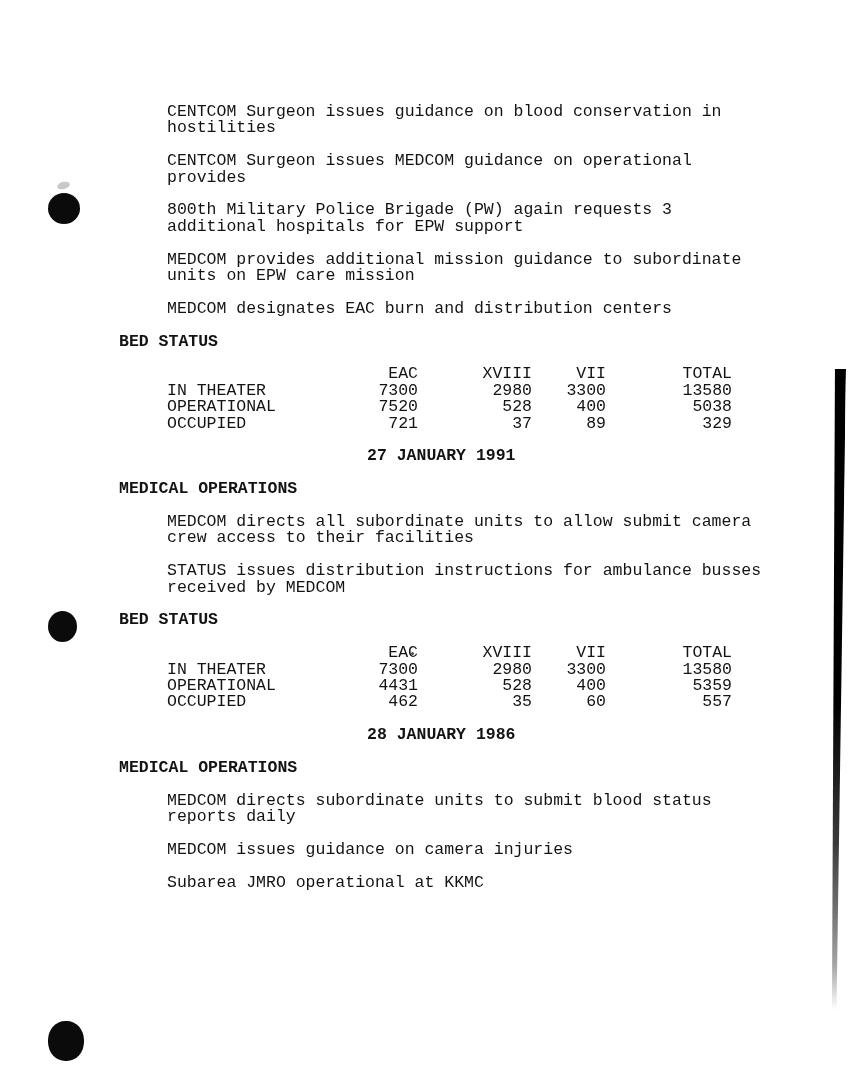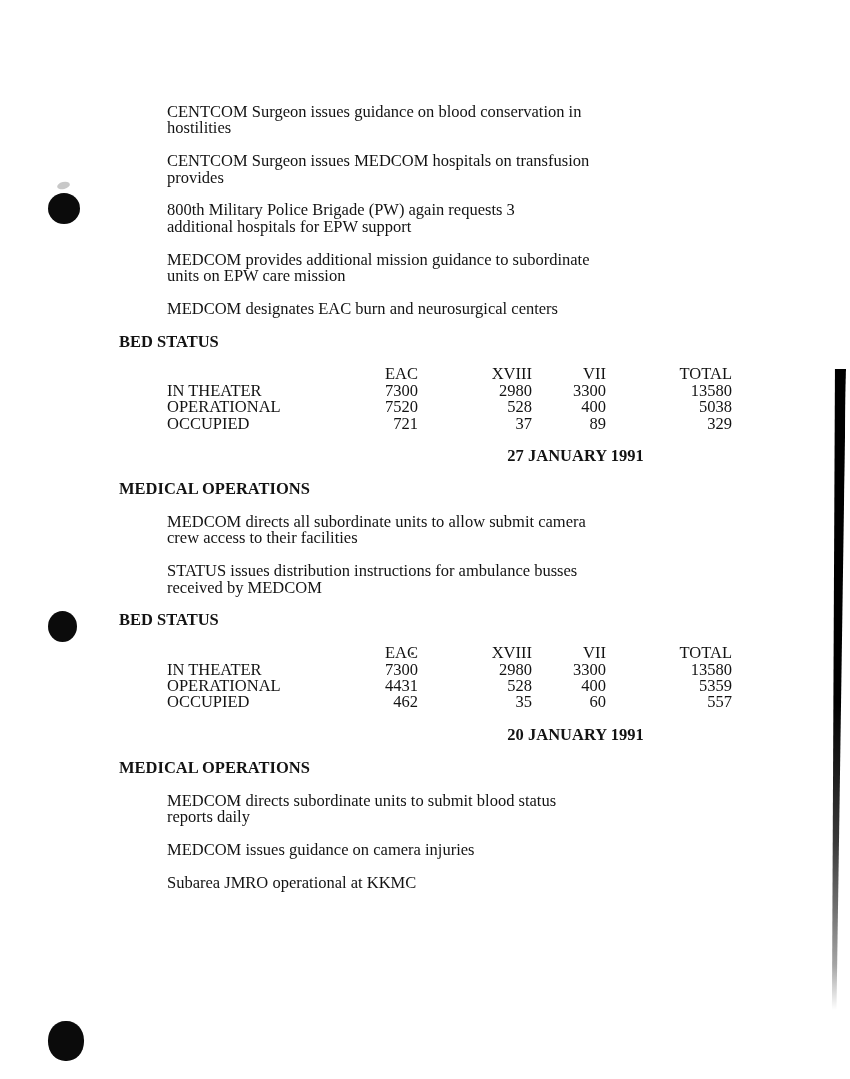--- a/index.html
+++ b/index.html
@@ -5,39 +5,39 @@
 <style>
   * { box-sizing: border-box; }
   html, body { margin: 0; padding: 0; background: #ffffff; }
 
   .page {
     position: relative;
     width: 850px;
     height: 1079px;
     background: #ffffff;
     overflow: hidden;
-    font-family: Liberation Serif, serif;
+    font-family: Liberation Mono, monospace;
   }
 
   
   .doc {
     position: absolute;
     left: 119px;
     top: 104px;
     width: 665px;
     font-size: 16.5px;
     line-height: 16.4px;
     color: #131313;
     white-space: nowrap;
   }
   .doc > * + * { margin-top: 16.4px; }   
 
   .para { padding-left: 48px; }
   .heading { font-weight: bold; }
-  .dateline { font-weight: bold; padding-left: 248px; text-align: center; }
+  .dateline { font-weight: bold; padding-left: 248px; }
 
   
   .btable .trow { position: relative; height: 16.4px; }
   .tlabel { position: absolute; left: 48px; top: 0; }
   .tnum   { position: absolute; top: 0; width: 130px; text-align: right; }
   .c0 { left: 169px; }
   .c1 { left: 283px; }
   .c2 { left: 357px; }
   .c3 { left: 483px; }
 
@@ -80,36 +80,36 @@
   <div class="scan-bar"></div>
 
   <main class="doc">
 
     <div class="para">
       <div>CENTCOM Surgeon issues guidance on blood conservation in</div>
       <div>hostilities</div>
     </div>
 
     <div class="para">
-      <div>CENTCOM Surgeon issues MEDCOM hospitals on transfusion</div>
+      <div>CENTCOM Surgeon issues MEDCOM guidance on operational</div>
       <div>provides</div>
     </div>
 
     <div class="para">
       <div>800th Military Police Brigade (PW) again requests 3</div>
       <div>additional hospitals for EPW support</div>
     </div>
 
     <div class="para">
       <div>MEDCOM provides additional mission guidance to subordinate</div>
       <div>units on EPW care mission</div>
     </div>
 
     <div class="para">
-      <div>MEDCOM designates EAC burn and neurosurgical centers</div>
+      <div>MEDCOM designates EAC burn and distribution centers</div>
     </div>
 
     <div class="heading">BED STATUS</div>
 
     <div class="btable">
       <div class="trow">
         <span class="tnum c0">EAC</span>
         <span class="tnum c1">XVIII</span>
         <span class="tnum c2">VII</span>
         <span class="tnum c3">TOTAL</span>
@@ -177,21 +177,21 @@
       </div>
       <div class="trow">
         <span class="tlabel">OCCUPIED</span>
         <span class="tnum c0">462</span>
         <span class="tnum c1">35</span>
         <span class="tnum c2">60</span>
         <span class="tnum c3">557</span>
       </div>
     </div>
 
-    <div class="dateline">20 JANUARY 1991</div>
+    <div class="dateline">28 JANUARY 1986</div>
 
     <div class="heading">MEDICAL OPERATIONS</div>
 
     <div class="para">
       <div>MEDCOM directs subordinate units to submit blood status</div>
       <div>reports daily</div>
     </div>
 
     <div class="para">
       <div>MEDCOM issues guidance on camera injuries</div>

